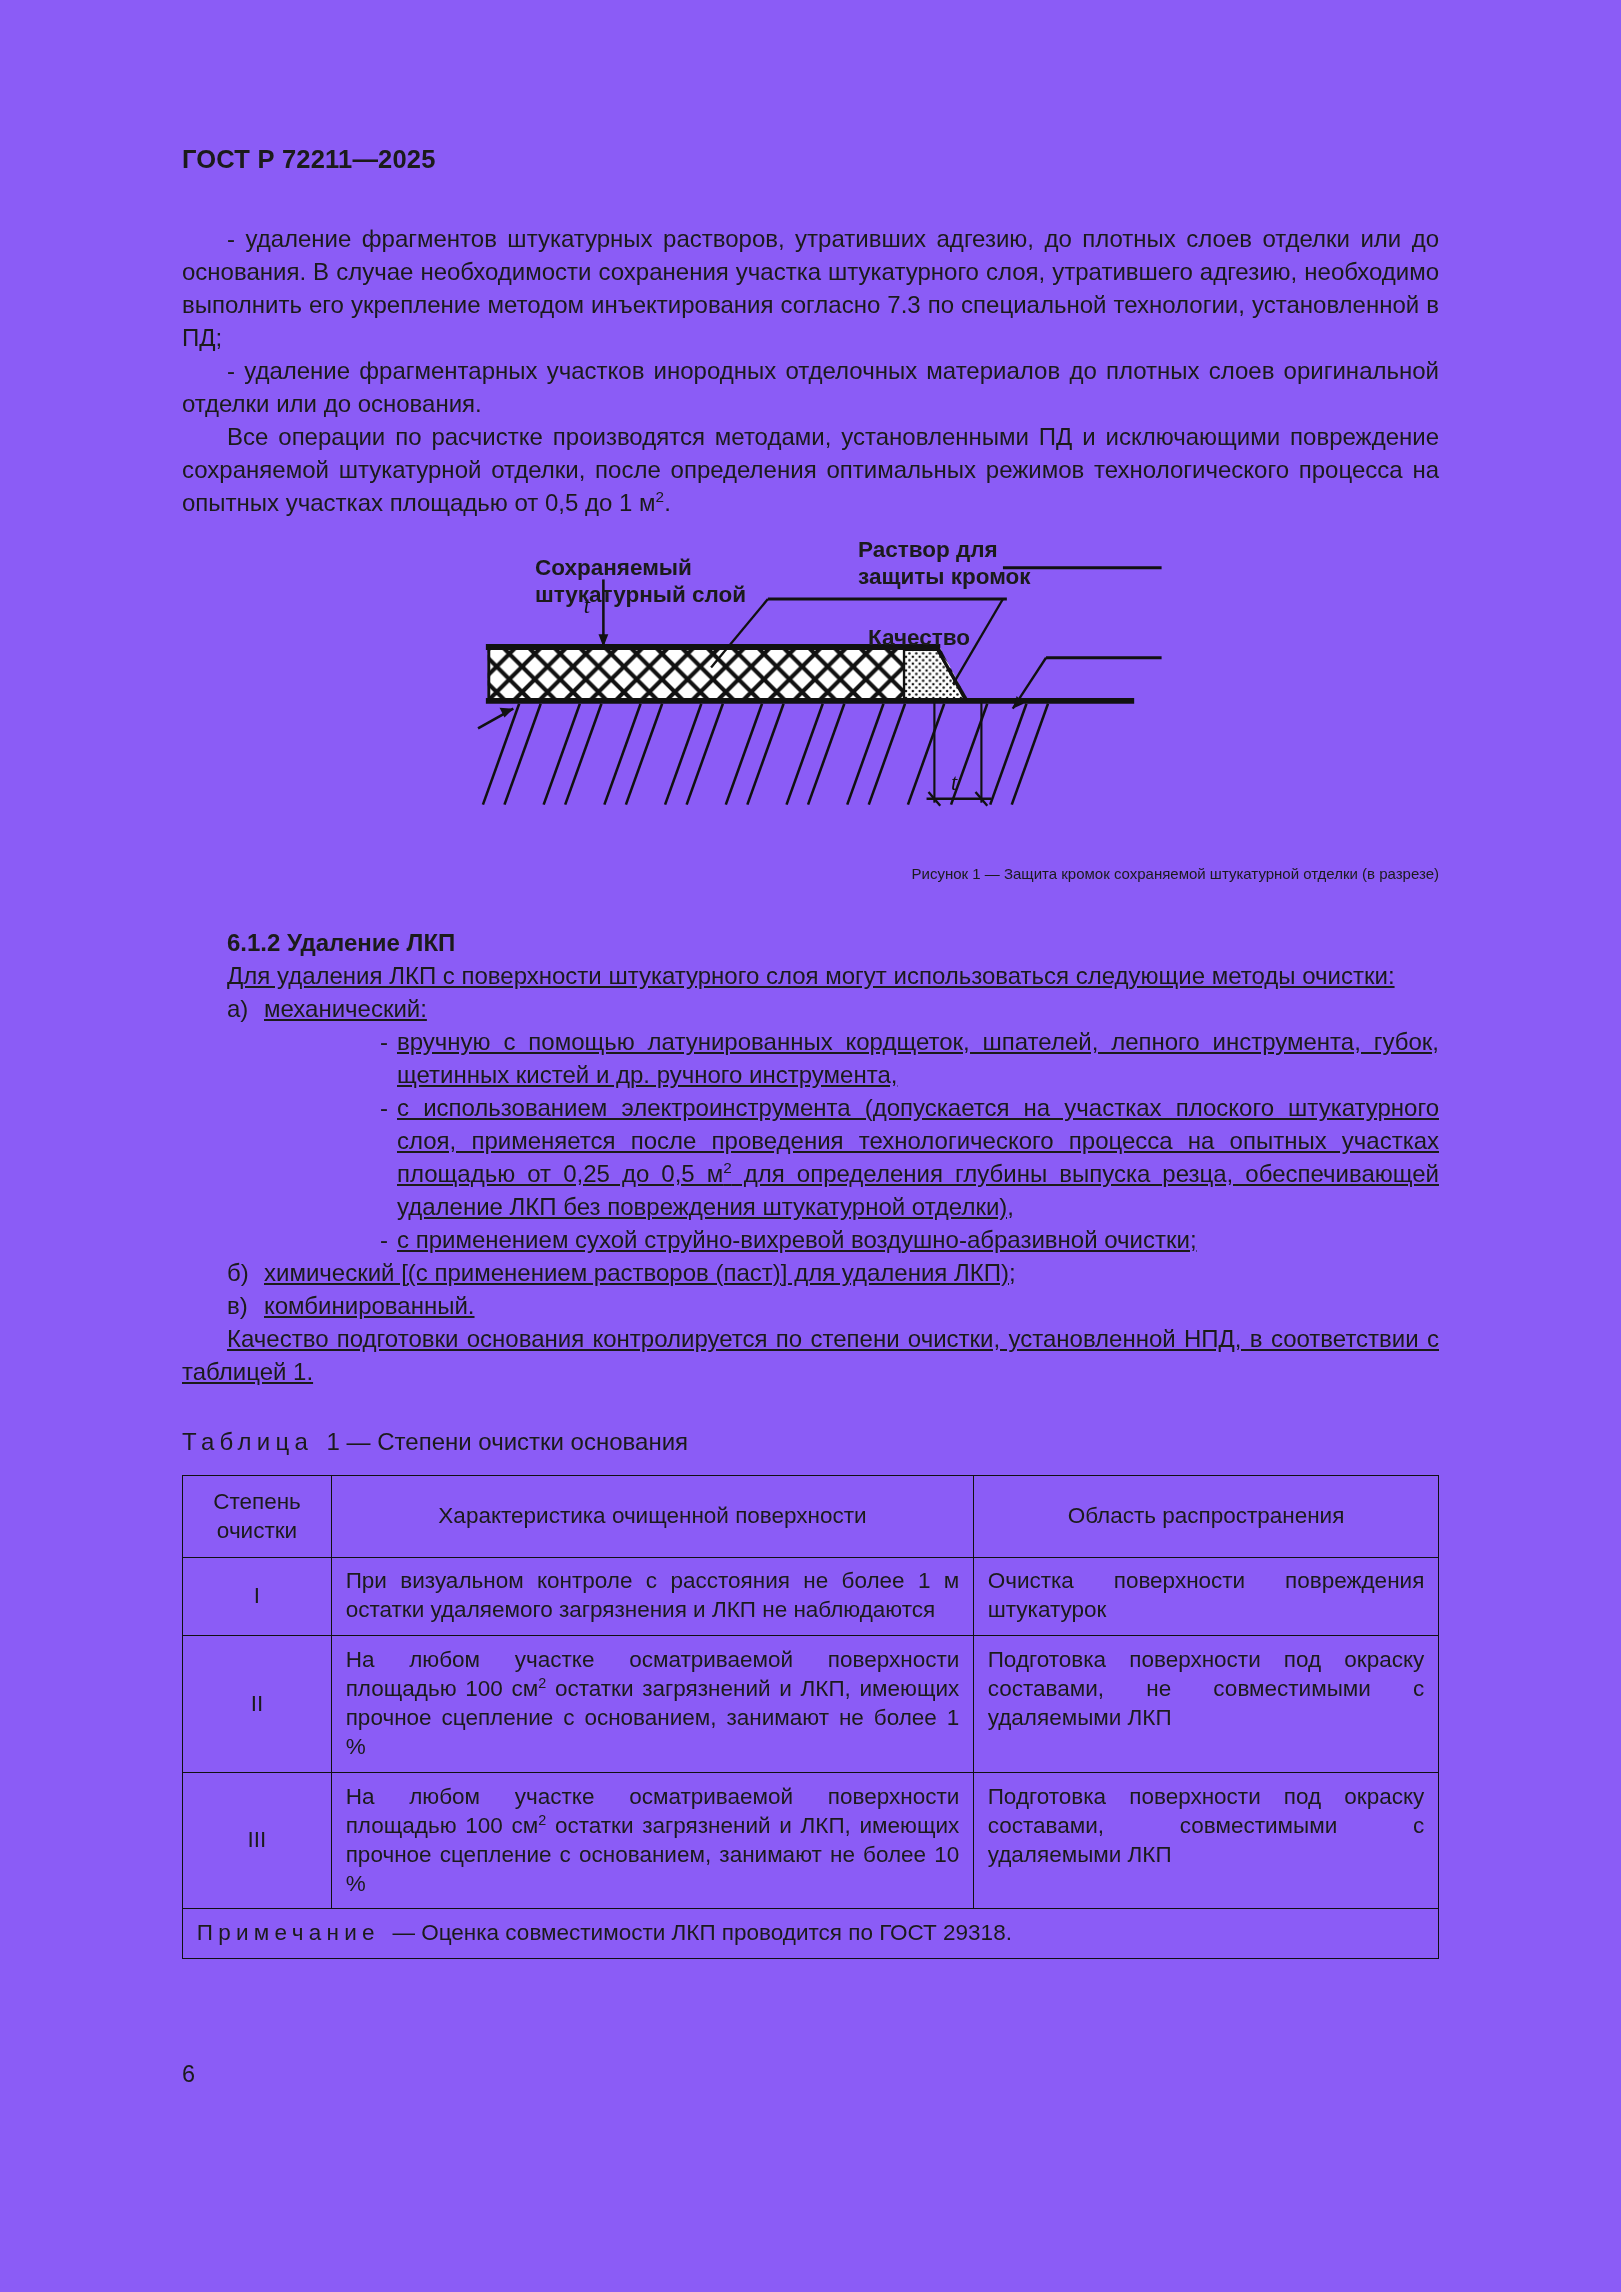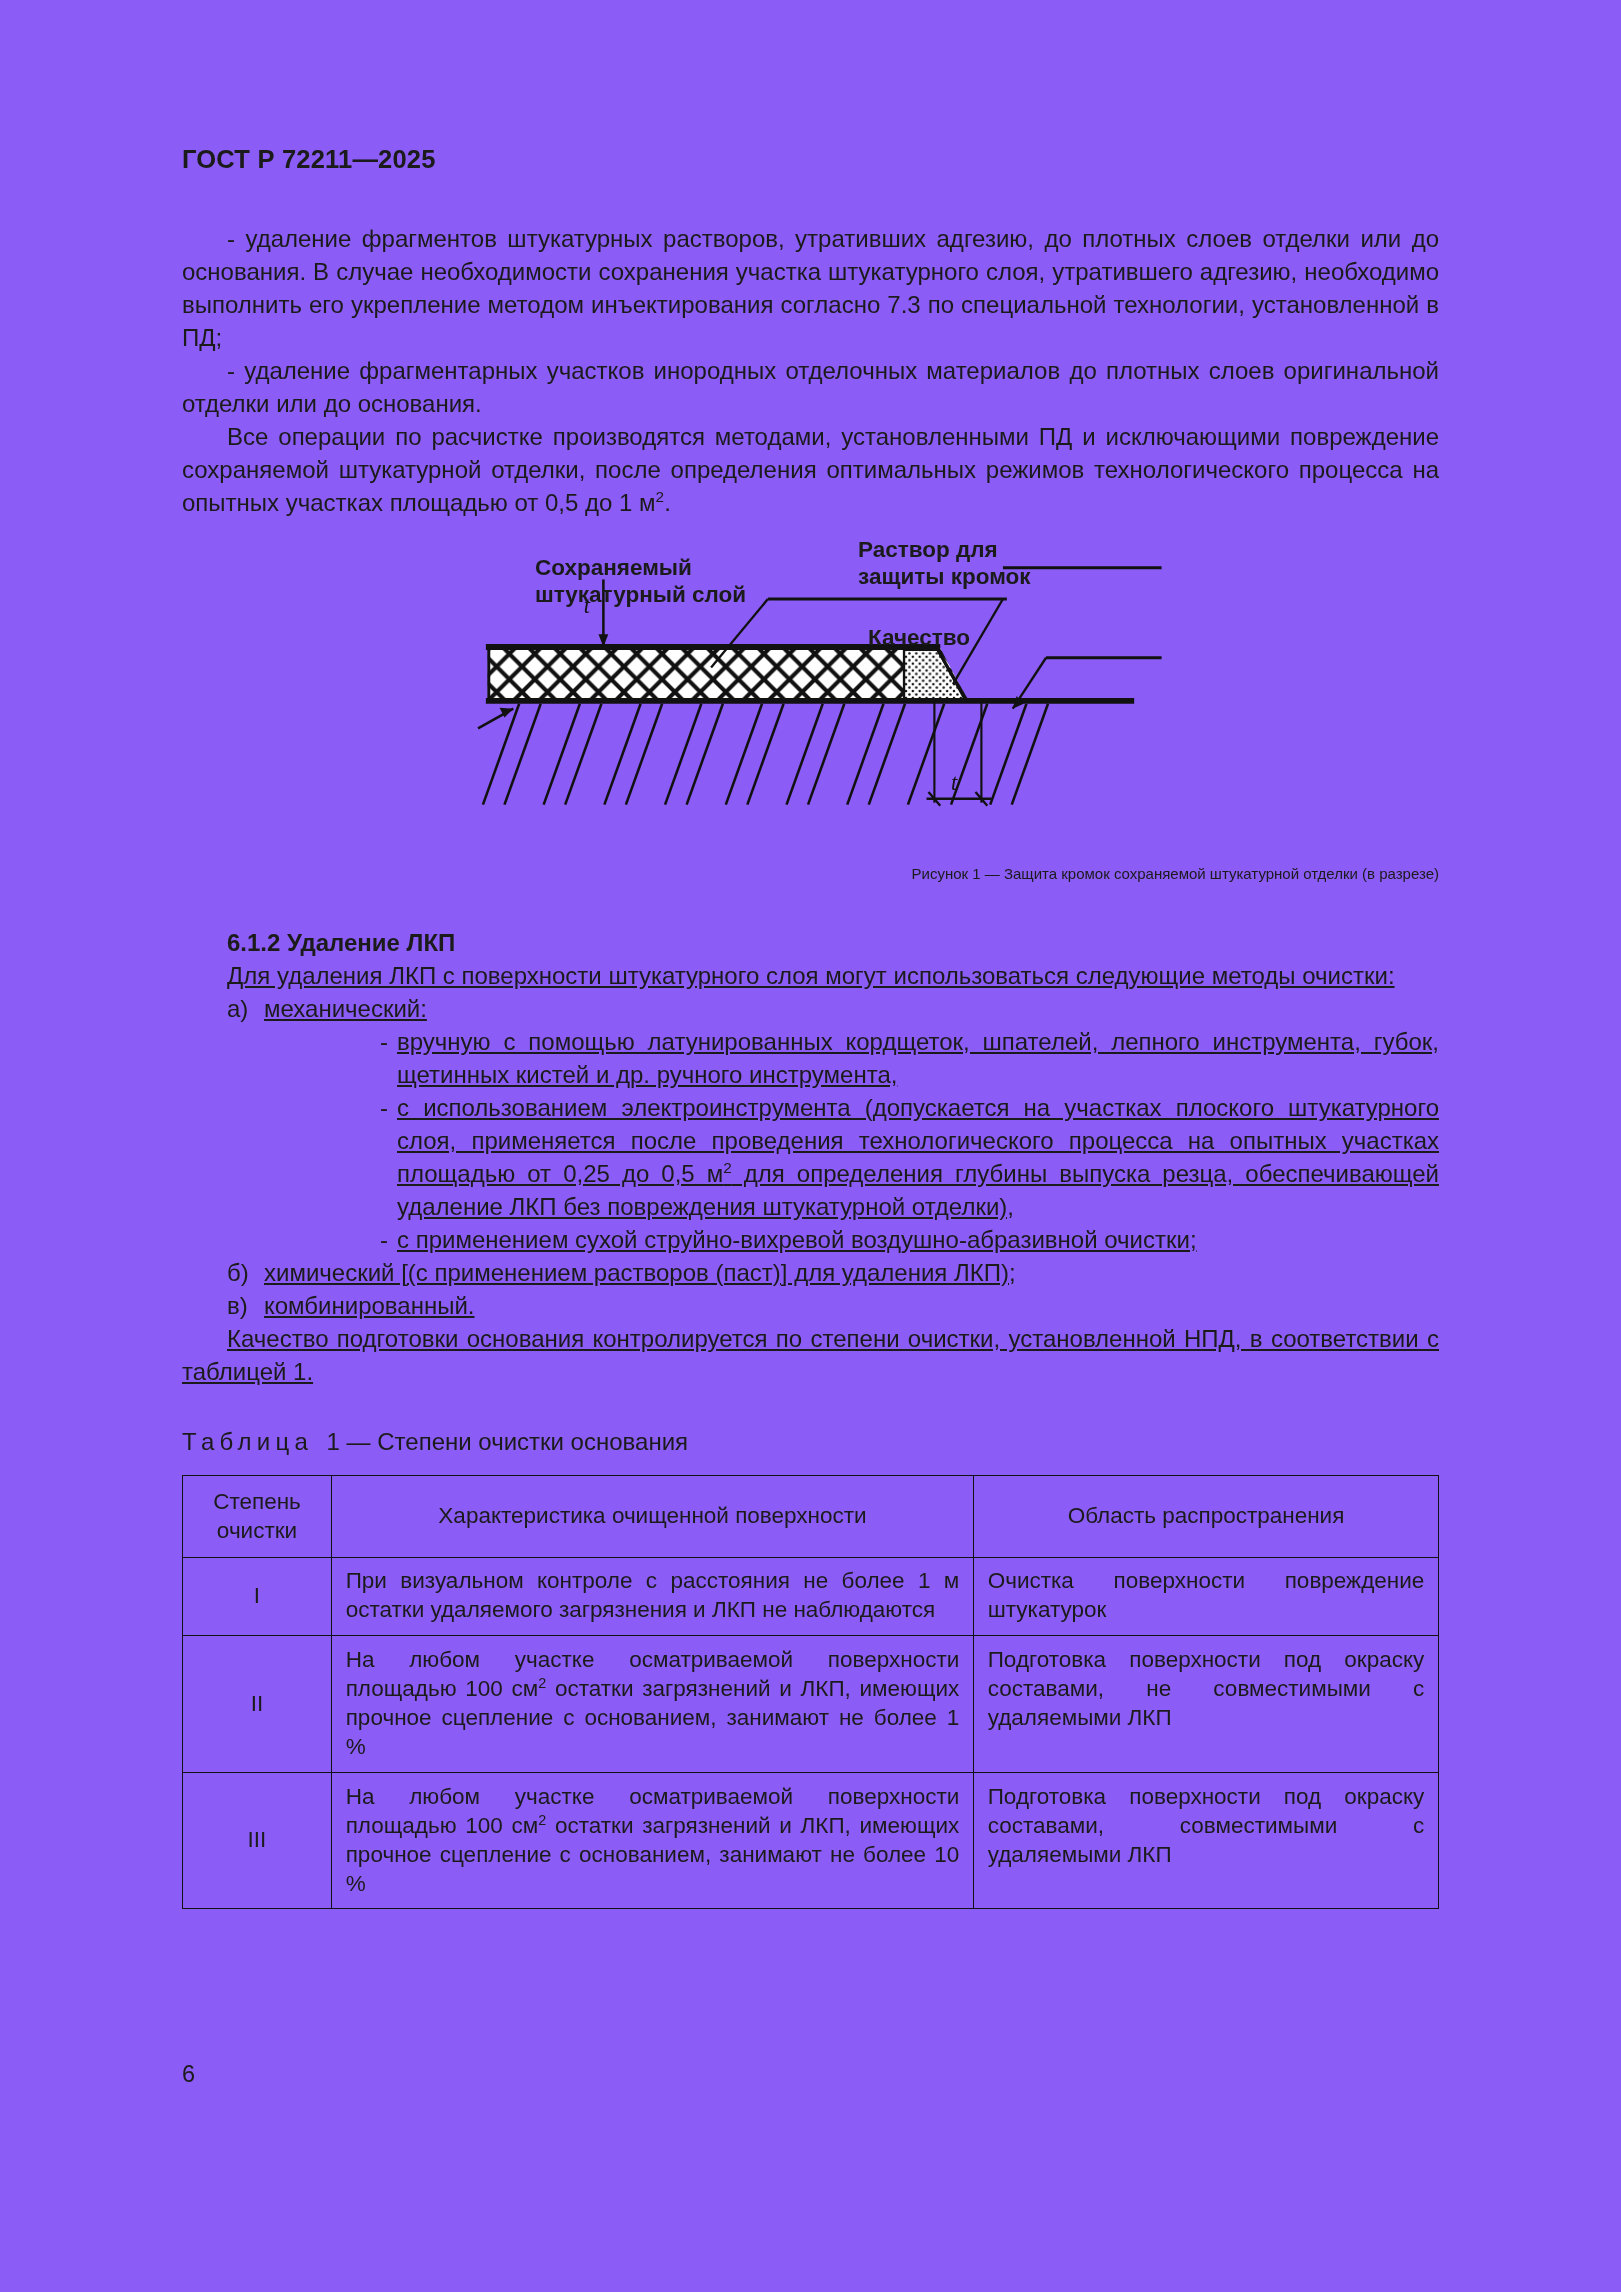--- a/index.html
+++ b/index.html
@@ -324,32 +324,38 @@
         <tr>
           <th>Степень очистки</th>
           <th>Характеристика очищенной поверхности</th>
           <th>Область распространения</th>
         </tr>
       </thead>
       <tbody>
         <tr>
           <td class="degree">I</td>
           <td><span>При визуальном контроле с расстояния не более 1 м остатки удаляемого загрязнения и ЛКП не наблюдаются</span></td>
-          <td>Очистка поверхности повреждение штукатурок</td>
+          <td>Очистка поверхности повреждения штукатурок</td>
         </tr>
         <tr>
           <td class="degree">II</td>
           <td><span>На любом участке осматриваемой поверхности площадью 100 см</span><sup>2</sup><span> остатки загрязнений и ЛКП, имеющих прочное сцепление с основанием, занимают не более 1 %</span></td>
           <td>Подготовка поверхности под окраску составами, не совместимыми с удаляемыми ЛКП</td>
         </tr>
         <tr>
           <td class="degree">III</td>
           <td><span>На любом участке осматриваемой поверхности площадью 100 см</span><sup>2</sup><span> остатки загрязнений и ЛКП, имеющих прочное сцепление с основанием, занимают не более 10 %</span></td>
           <td>Подготовка поверхности под окраску составами, совместимыми с удаляемыми ЛКП</td>
         </tr>
+        <tr>
+          <td class="note" colspan="3">
+            <span class="sp">Примечание</span>&nbsp;
+            <span>— Оценка совместимости ЛКП проводится по ГОСТ 29318.</span>
+          </td>
+        </tr>
       </tbody>
     </table>
 
   </div>
 
   <div class="page-number">6</div>
 
 </div>
 
 

